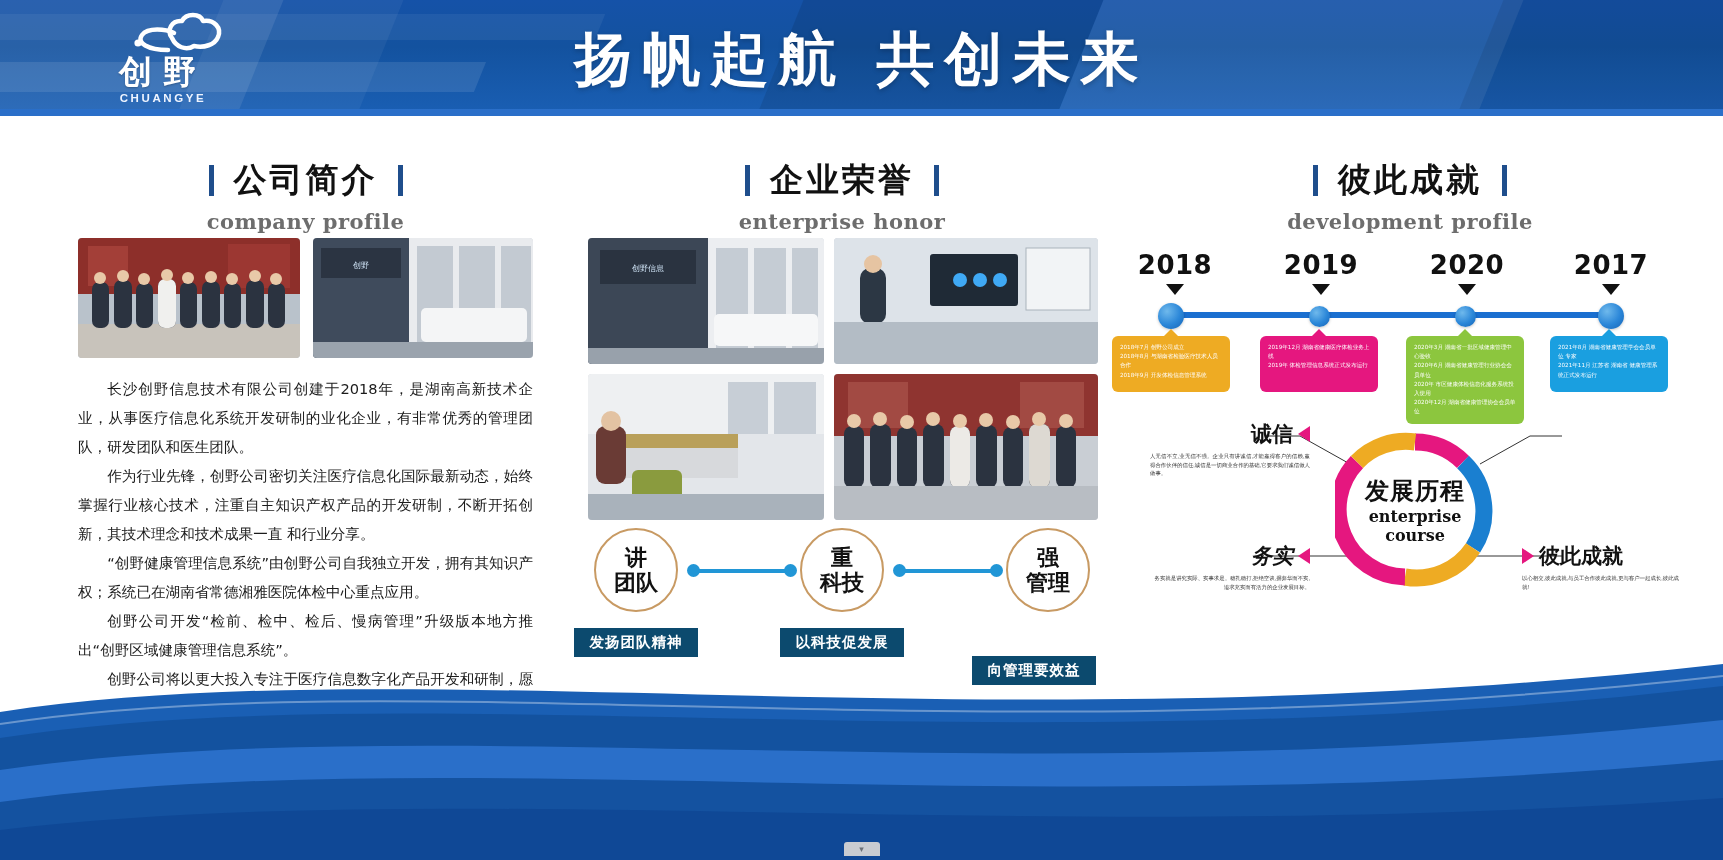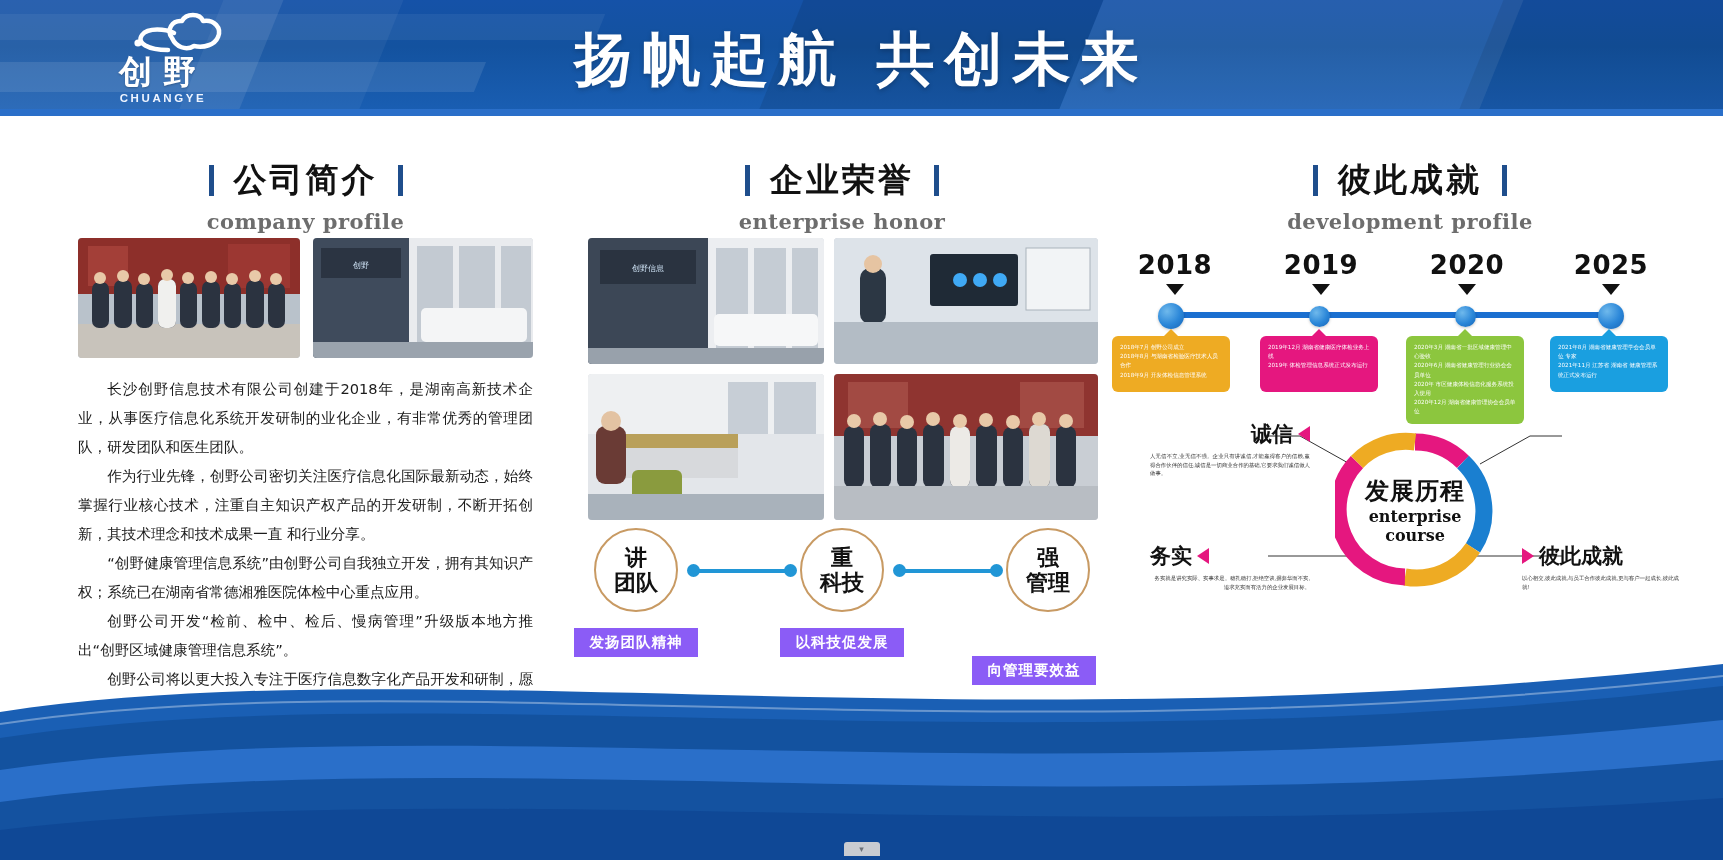--- a/index.html
+++ b/index.html
@@ -100,21 +100,21 @@
   }
   .c1 { left: 6px; }  .c2 { left: 212px; } .c3 { left: 418px; }
   .connector { position: absolute; top: 41px; height: 4px; background: #2196d6; }
   .cn1 { left: 105px; width: 100px; }
   .cn2 { left: 311px; width: 100px; }
   .dot { position: absolute; top: 36px; width: 13px; height: 13px; border-radius: 50%; background: #2196d6; }
   .d1 { left: 99px; } .d2 { left: 196px; } .d3 { left: 305px; } .d4 { left: 402px; }
 
   .tag {
     position: absolute; top: 100px; height: 29px; width: 124px;
-    background: #8b5cf6; color: #fff; display: flex; align-items: center; justify-content: center;
+    background: #0c4a6e; color: #fff; display: flex; align-items: center; justify-content: center;
     font-size: 14.5px; font-weight: 700; letter-spacing: 1px;
     font-family: "DejaVu Sans","Liberation Sans", sans-serif;
   }
   .t1 { left: -14px; } .t2 { left: 192px; } .t3 { left: 384px; margin-top: 28px; }
 
   
   .col-right { position: absolute; left: 1150px; top: 250px; width: 520px; }
   .tl-years { position: relative; height: 54px; }
   .tl-year {
     position: absolute; top: 0; width: 110px; text-align: center;
@@ -168,21 +168,21 @@
     font-family: "DejaVu Sans","Liberation Sans", sans-serif;
   }
   .tri-l { width: 0;height: 0;border-top: 8px solid transparent;border-bottom: 8px solid transparent;border-right: 12px solid #e5177f; }
   .tri-r { width: 0;height: 0;border-top: 8px solid transparent;border-bottom: 8px solid transparent;border-left: 12px solid #e5177f; }
   .val-desc { margin-top: 4px; font-size: 5.4px; line-height: 8.6px; color: #333; }
   .v-tl { left: 0;   top: 0;  text-align: right; }
   .v-tl .val-title { justify-content: flex-end; }
   .v-tl .val-desc  { text-align: justify; }
   .v-tr { left: 372px; top: 0; text-align: left; }
   .v-bl { left: 0;   top: 122px; text-align: right; }
-  .v-bl .val-title { justify-content: flex-start; }
+  .v-bl .val-title { justify-content: flex-end; font-style: italic; }
   .v-br { left: 372px; top: 122px; text-align: left; }
 
   
   .footer { position: absolute; left: 0; bottom: 0; width: 1723px; height: 240px; overflow: hidden; }
   .scroll-arrow {
     position: absolute; left: 50%; margin-left: -18px; bottom: 4px; width: 36px; height: 14px;
     background: #c9ccd1; border-radius: 3px 3px 0 0;
     display: flex; align-items: center; justify-content: center;
     color: #6b7077; font-size: 9px;
   }
@@ -405,21 +405,21 @@
     <div class="tag t1">发扬团队精神</div>
     <div class="tag t2">以科技促发展</div>
     <div class="tag t3">向管理要效益</div>
   </div>
 
   <div class="col-right">
     <div class="tl-years">
       <div class="tl-year" style="left:-30px;">2018</div>
       <div class="tl-year" style="left:116px;">2019</div>
       <div class="tl-year" style="left:262px;">2020</div>
-      <div class="tl-year" style="left:406px;">2025</div>
+      <div class="tl-year" style="left:406px;">2017</div>
       <div class="tl-caret" style="left:16px;"></div>
       <div class="tl-caret" style="left:162px;"></div>
       <div class="tl-caret" style="left:308px;"></div>
       <div class="tl-caret" style="left:452px;"></div>
     </div>
 
     <div class="tl-line"></div>
     <div class="tl-node" style="left:8px;   width:26px; height:26px;"></div>
     <div class="tl-node" style="left:159px; width:21px; height:21px; top:56px;"></div>
     <div class="tl-node" style="left:305px; width:21px; height:21px; top:56px;"></div>

